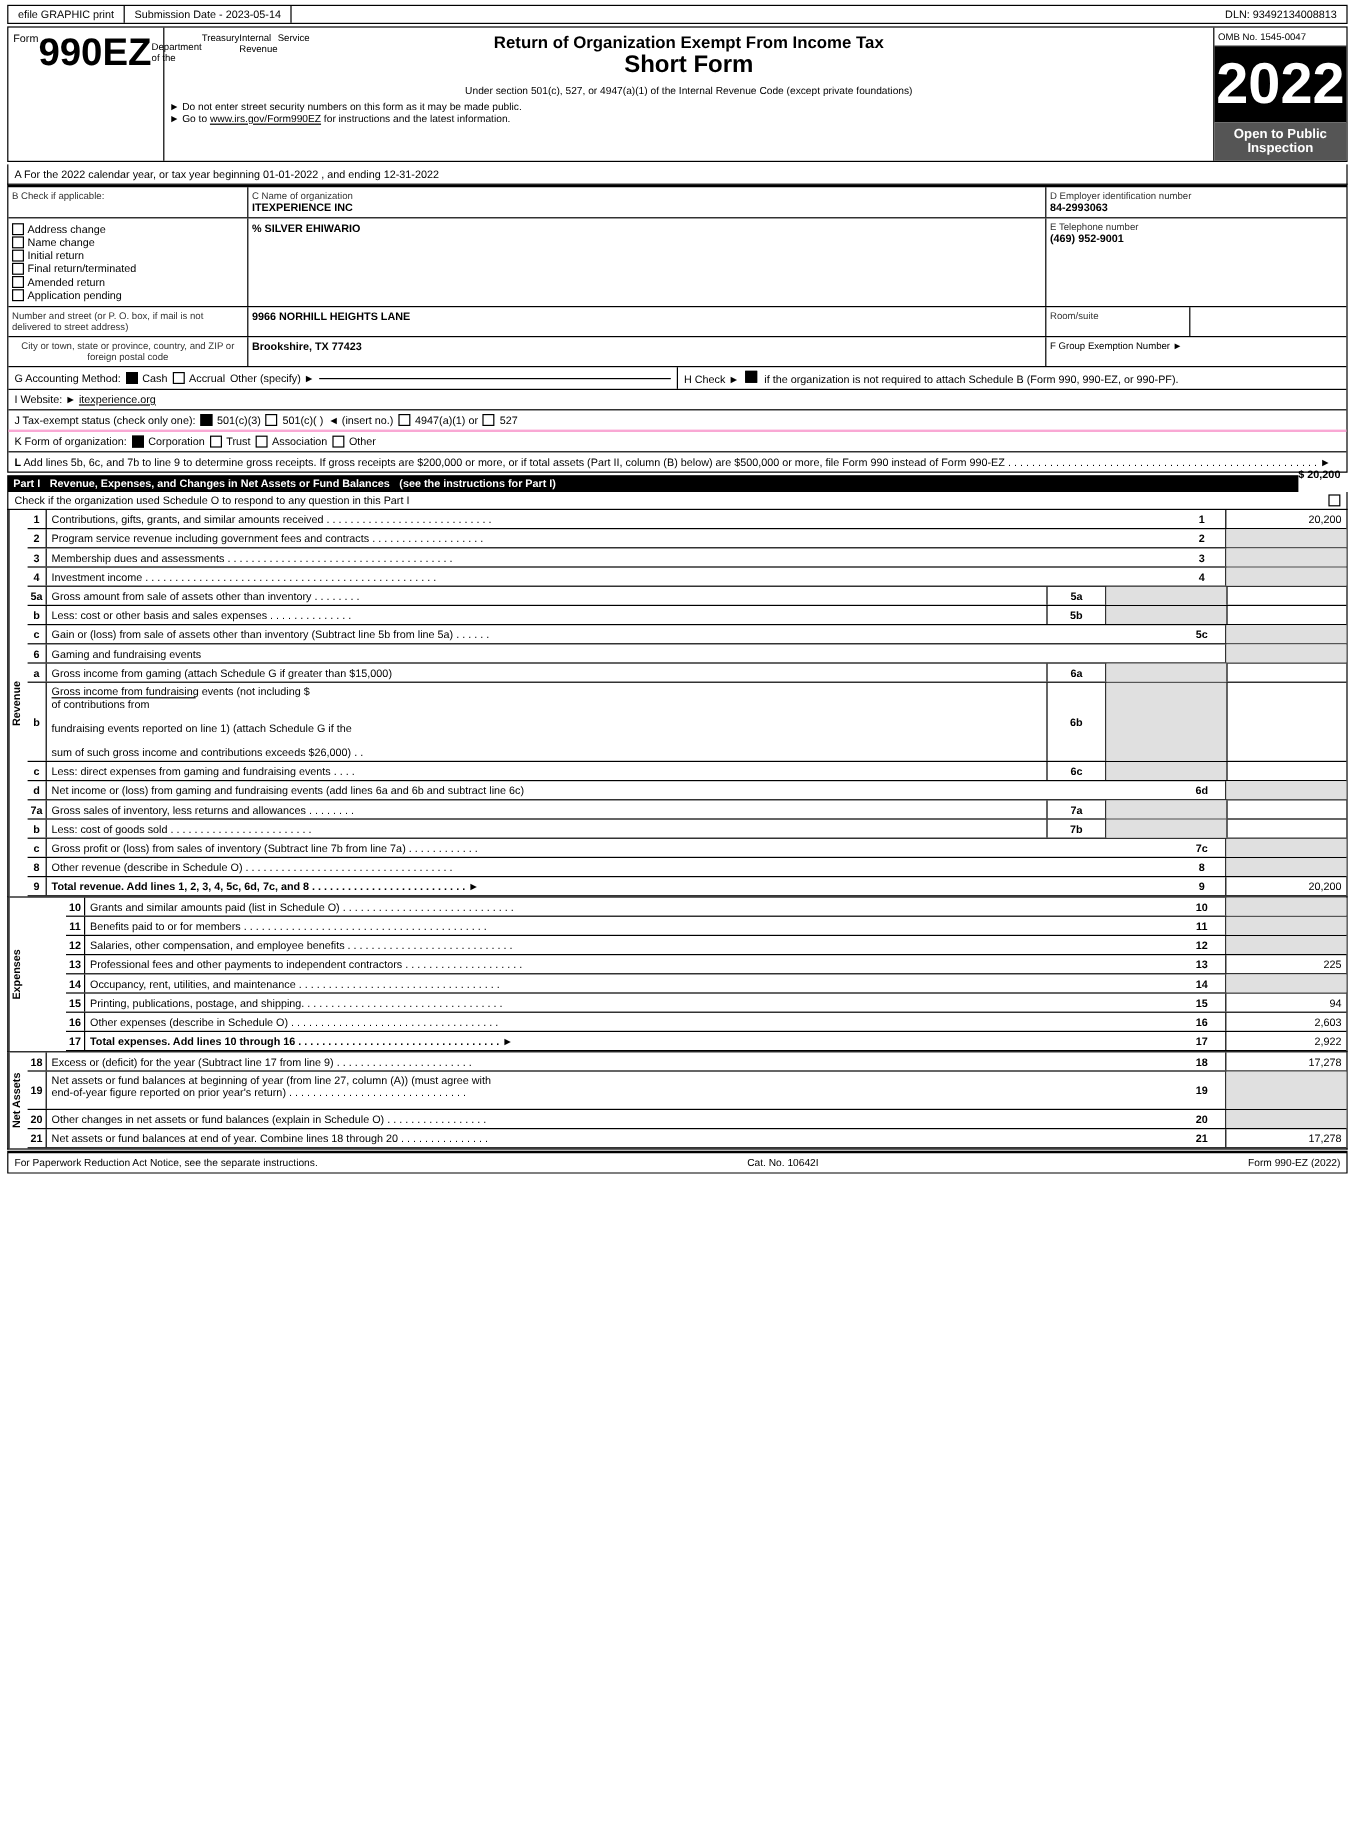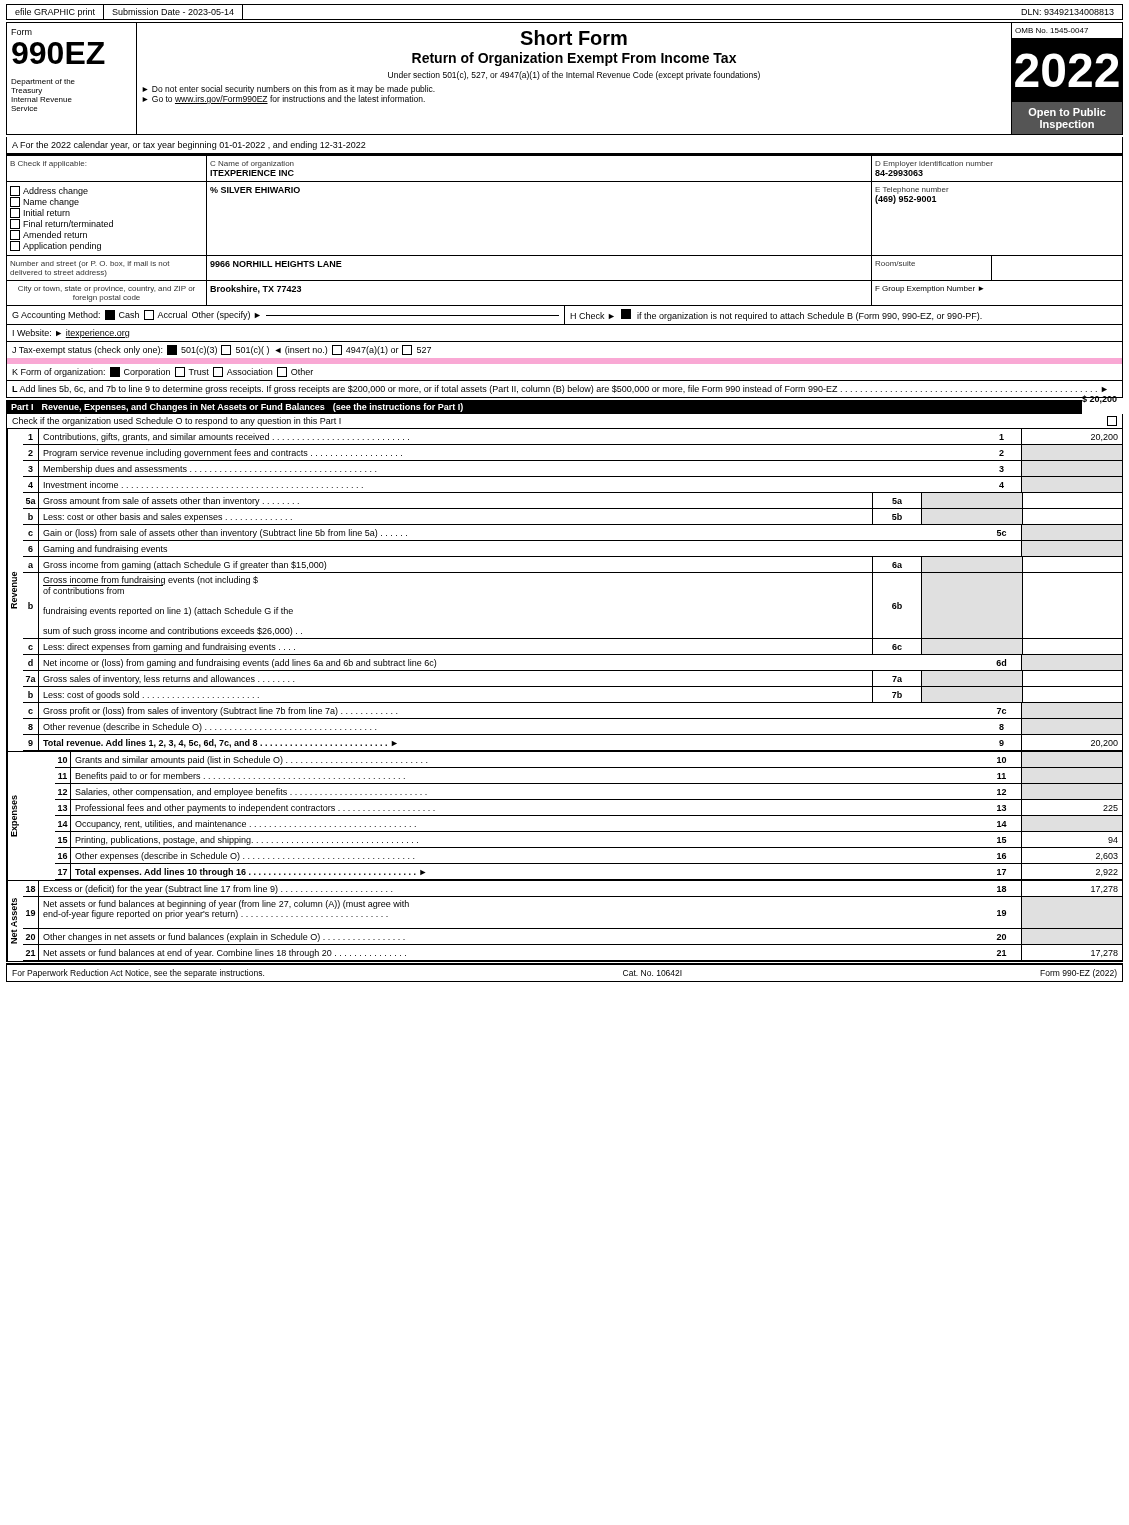--- a/index.html
+++ b/index.html
@@ -7,21 +7,21 @@
     
     .page { width: 1129px; padding: 4px 6px; }
     
     
     .top-bar { display: flex; border: 1px solid black; margin-bottom: 2px; }
     .top-bar-item { padding: 2px 8px; border-right: 1px solid black; font-size: 9px; }
     .top-bar-item:last-child { border-right: none; }
     
     
     .main-header { display: flex; border: 1px solid black; margin-bottom: 2px; }
-    .form-number-section { width: 130px; border-right: 1px solid black; padding: 4px; display: flex; flex-direction: column; }
+    .form-number-section { width: 130px; border-right: 1px solid black; padding: 4px; display: flex; flex-direction: row; }
     .title-section { flex: 1; text-align: center; padding: 4px; border-right: 1px solid black; }
     .year-section { width: 110px; display: flex; flex-direction: column; }
     .year-box { background: #000000; color: white; font-size: 48px; font-weight: bold; text-align: center; padding: 4px 8px; flex: 1; display: flex; align-items: center; justify-content: center; }
     .omb-section { font-size: 8px; padding: 3px; border-bottom: 1px solid black; }
     .open-public { background: #555; color: white; font-size: 11px; font-weight: bold; text-align: center; padding: 4px; }
     
     
     .section-a { border: 1px solid black; border-top: none; padding: 3px 5px; font-size: 9px; }
     
     .fields-row { display: flex; border-bottom: 1px solid black; }
@@ -79,24 +79,24 @@
     <div class="form-number-section">
       <div style="font-size:9px;">Form</div>
       <div style="font-size:32px; font-weight:bold; line-height:1;">990EZ</div>
       <div style="margin-top:8px; font-size:8px;">Department of the</div>
       <div style="font-size:8px;">Treasury</div>
       <div style="font-size:8px;">Internal Revenue</div>
       <div style="font-size:8px;">Service</div>
     </div>
 
     <div class="title-section">
+      <div style="font-size:14px; font-weight:bold;">Return of Organization Exempt From Income Tax</div>
       <div style="font-size:20px; font-weight:bold;">Short Form</div>
-      <div style="font-size:14px; font-weight:bold;">Return of Organization Exempt From Income Tax</div>
       <div style="font-size:8.5px; margin-top:4px;">Under section 501(c), 527, or 4947(a)(1) of the Internal Revenue Code (except private foundations)</div>
-      <div style="margin-top:4px; text-align:left; font-size:8.5px;">► Do not enter social security numbers on this from as it may be made public.</div>
+      <div style="margin-top:4px; text-align:left; font-size:8.5px;">► Do not enter street security numbers on this form as it may be made public.</div>
       <div style="text-align:left; font-size:8.5px;">► Go to <span class="underline">www.irs.gov/Form990EZ</span> for instructions and the latest information.</div>
     </div>
 
     <div class="year-section">
       <div class="omb-section">OMB No. 1545-0047</div>
       <div class="year-box">2022</div>
       <div class="open-public">Open to Public Inspection</div>
     </div>
   </div>
 
@@ -196,21 +196,21 @@
         <span class="checkbox" style="background:#000; margin:0 3px;"></span>
         <span>if the organization is not required to attach Schedule B (Form 990, 990-EZ, or 990-PF).</span>
       </div>
     </div>
 
     <div style="border-bottom:1px solid black; padding:3px 5px; font-size:9px;">
       <span>I Website: ►</span>
       <span class="underline">itexperience.org</span>
     </div>
 
-    <div style="border-bottom:6px solid #f9a8d4; padding:3px 5px; font-size:9px; display:flex; align-items:center; gap:4px;">
+    <div style="border-bottom:2px solid #f9a8d4; padding:3px 5px; font-size:9px; display:flex; align-items:center; gap:4px;">
       <span>J Tax-exempt status (check only one):</span>
       <span class="checkbox" style="background:#000;"></span>
       <span>501(c)(3)</span>
       <span class="checkbox"></span>
       <span>501(c)(  )</span>
       <span>◄ (insert no.)</span>
       <span class="checkbox"></span>
       <span>4947(a)(1) or</span>
       <span class="checkbox"></span>
       <span>527</span>

